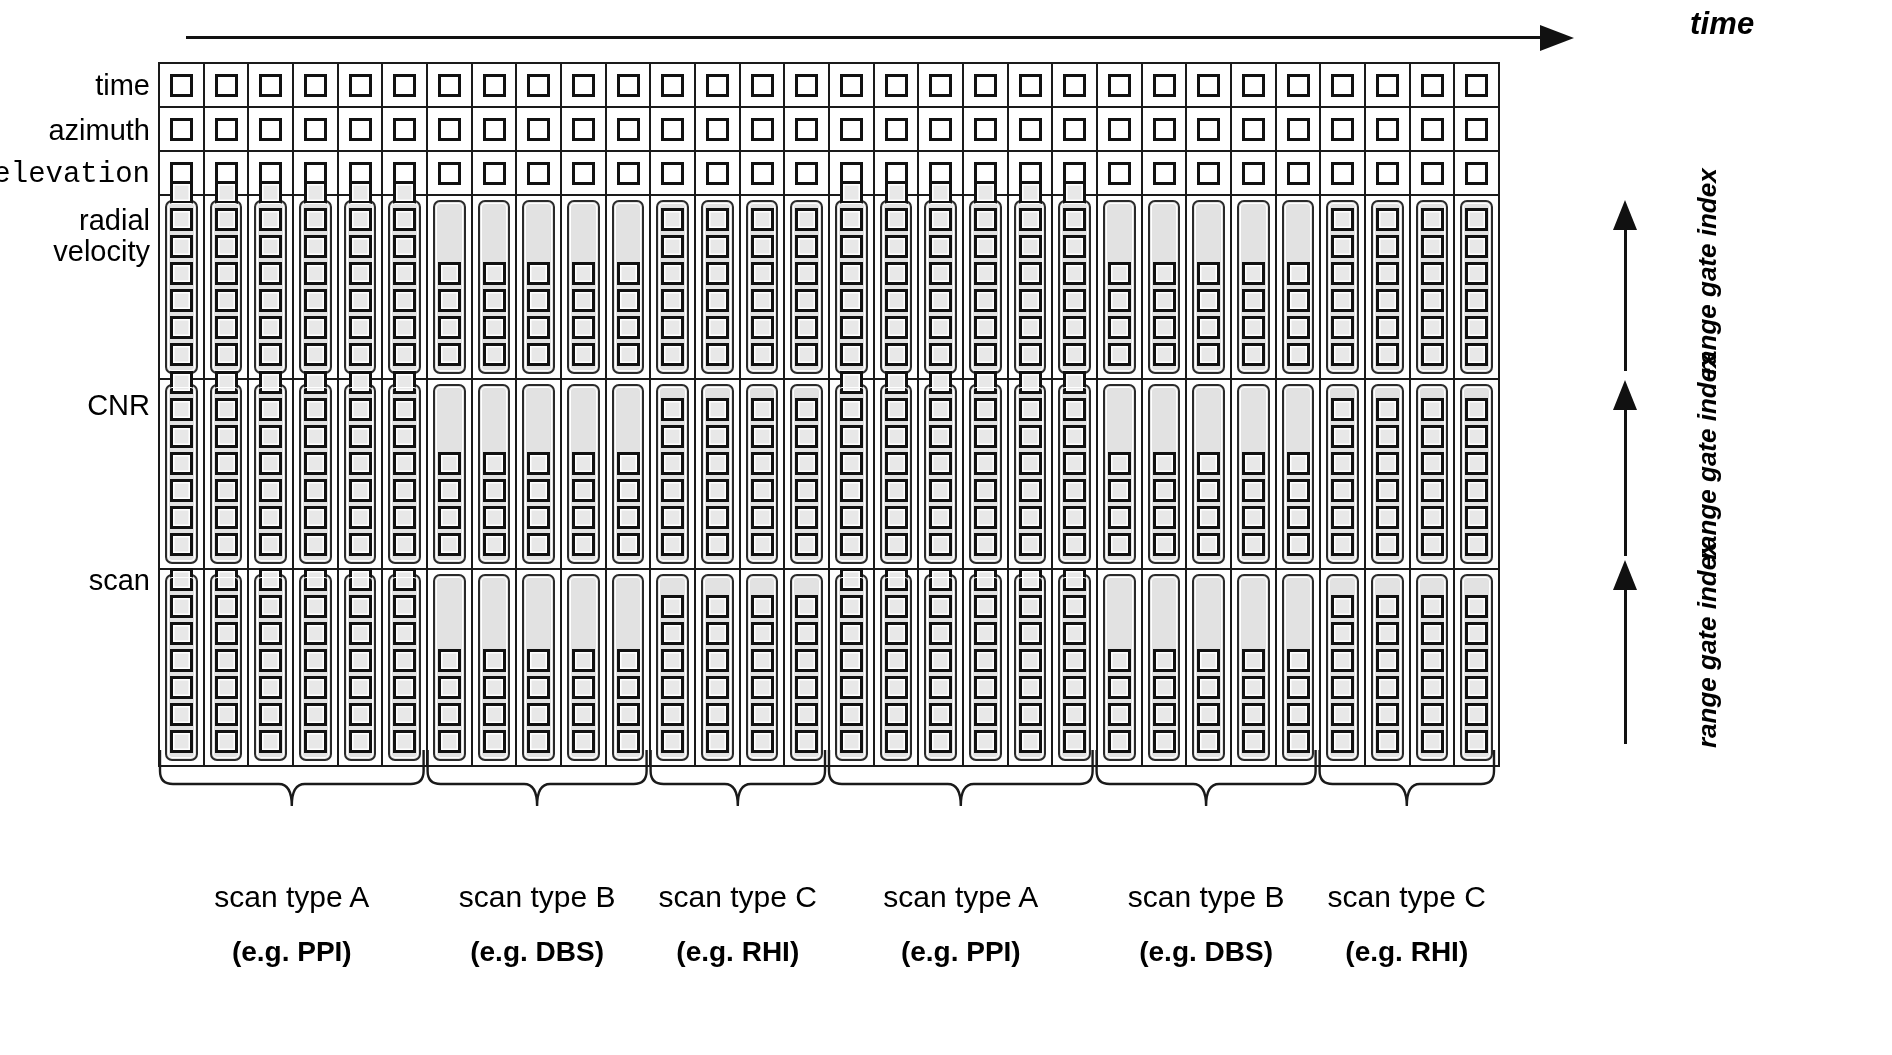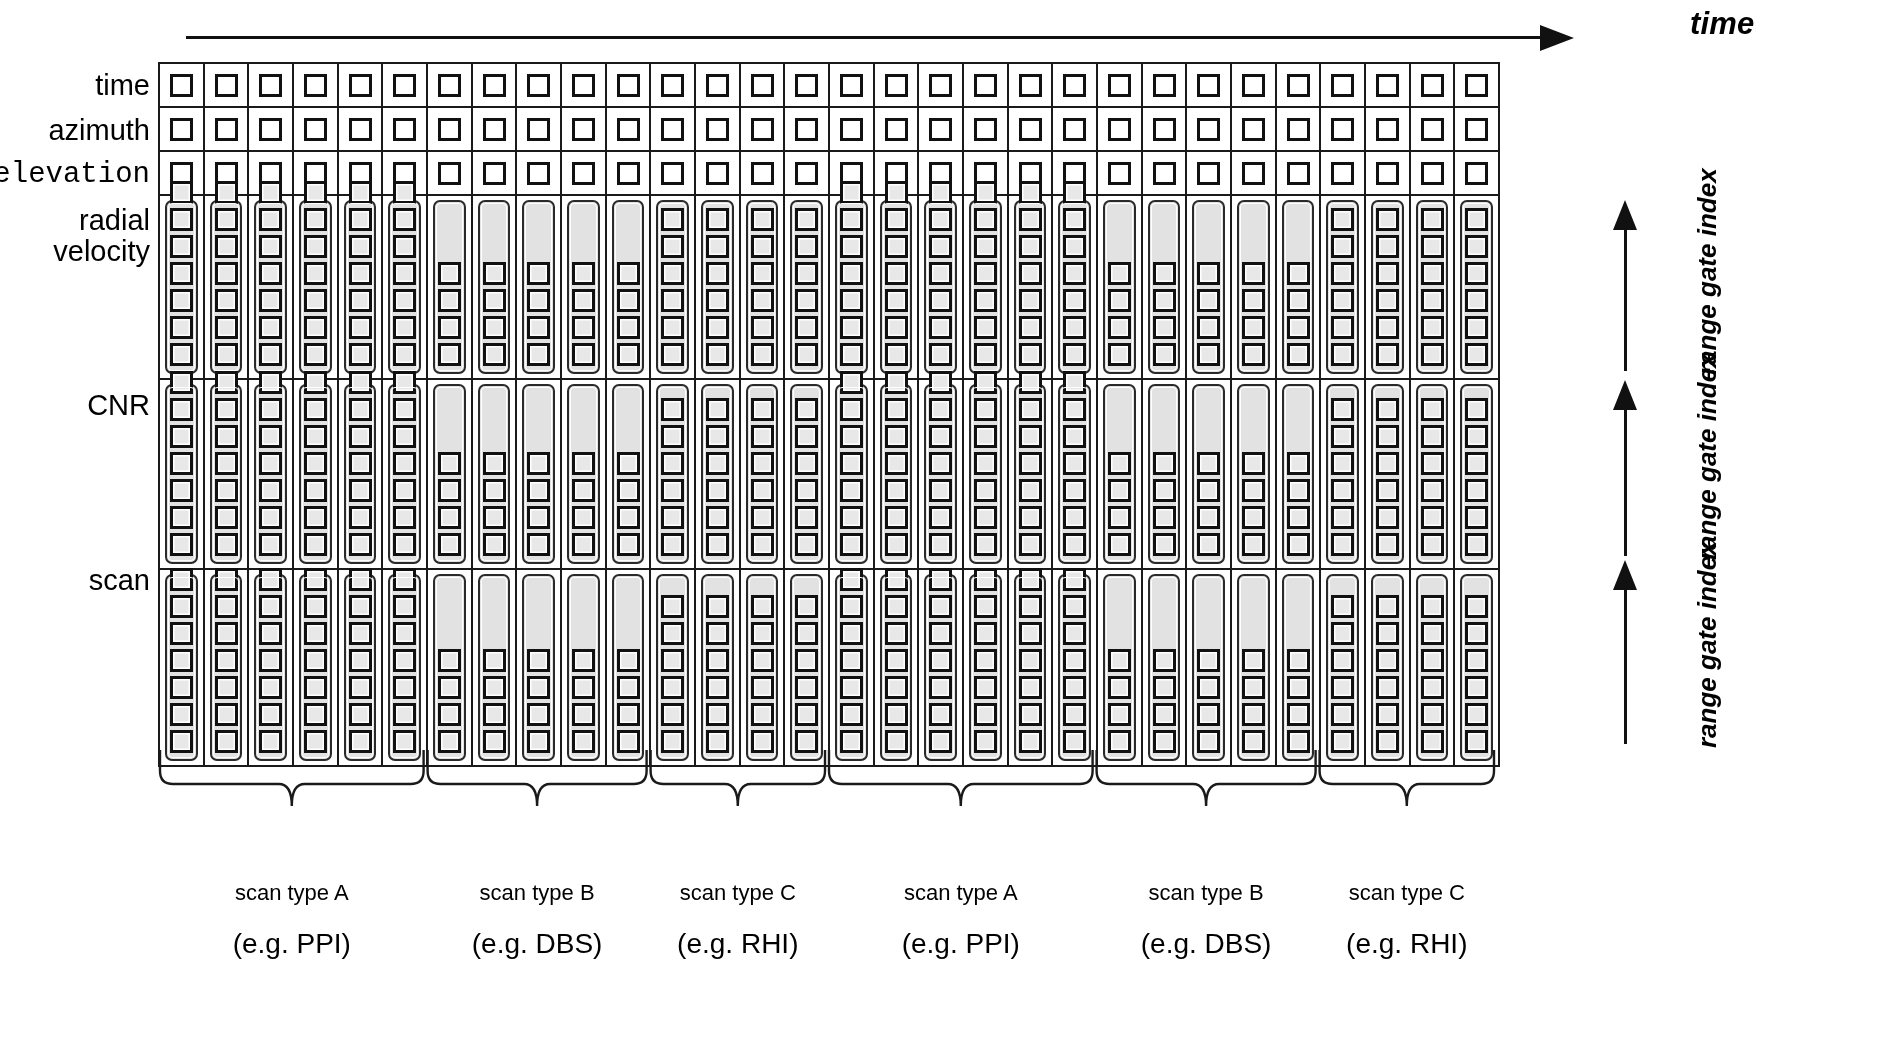--- a/index.html
+++ b/index.html
@@ -49,22 +49,22 @@
   .rg{position:absolute;width:230px;height:60px;}
   .rg-arrow-line{position:absolute;left:64px;width:3px;background:#111;}
   .rg-arrow-head{position:absolute;left:53px;width:0;height:0;
       border-bottom:30px solid #111;border-left:12.5px solid transparent;border-right:12.5px solid transparent;}
   .rg-text{position:absolute;font-size:26px;font-style:italic;font-weight:600;white-space:nowrap;
       transform-origin:0 0;transform:rotate(-90deg);}
 
   
   #braces{position:absolute;left:158px;top:748px;width:1338px;height:62px;}
   .grouplabel{position:absolute;text-align:center;}
-  .grouplabel .g1{font-size:22px;white-space:nowrap;}
-  .grouplabel .g2{font-size:28px;white-space:nowrap;margin-top:22px;}
+  .grouplabel .g1{font-size:30px;white-space:nowrap;}
+  .grouplabel .g2{font-size:28px;white-space:nowrap;margin-top:22px;font-weight:bold;}
 </style>
 </head>
 <body>
 
 <div id="stage">
 
   <div id="time-axis"></div>
   <div id="time-axis-head"></div>
   <div id="time-axis-label">time</div>
 

